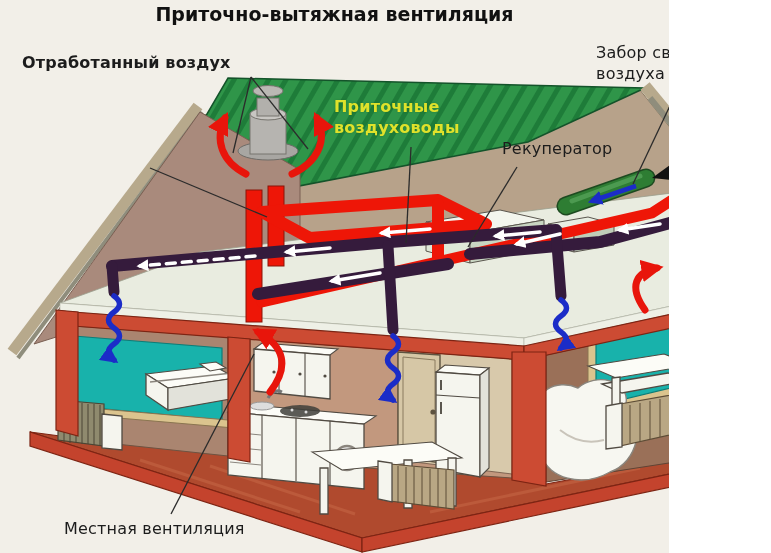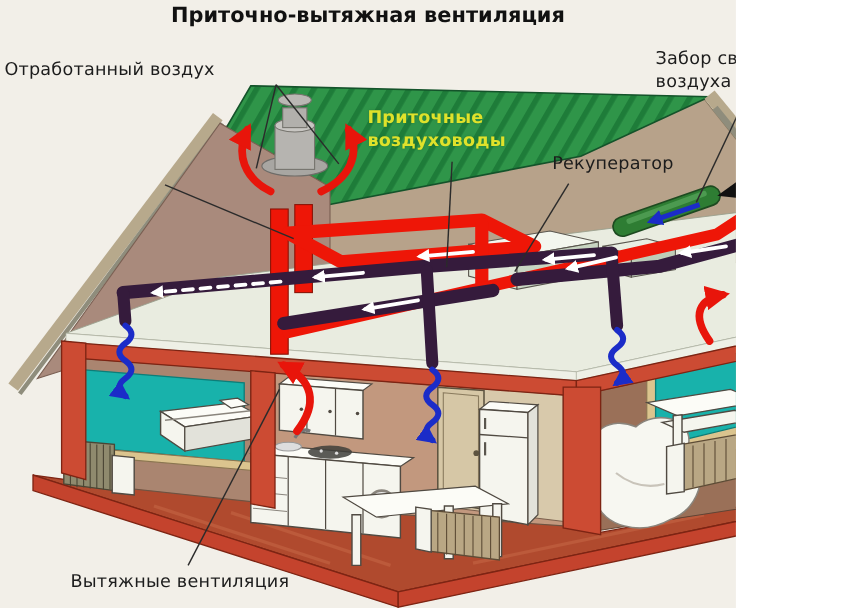--- a/index.html
+++ b/index.html
@@ -306,18 +306,18 @@
       <path class="ptr" d="M251,77 L308,149"></path>
       <path class="ptr" d="M150,168 L267,217"></path>
       <path class="ptr" d="M411,147 L406,243"></path>
       <path class="ptr" d="M517,167 L468,247"></path>
       <path class="ptr" d="M676,93 L633,184"></path>
       <path class="ptr" d="M171,514 L254,354"></path>
     </g>
   </svg>
 
   <div id="title">Приточно-вытяжная вентиляция</div>
-  <div class="lbl" style="left:4px;top:53px;width:240px;">Отработанный воздух</div>
+  <div class="lbl" style="left:22px;top:53px;width:240px;font-weight:bold;">Отработанный воздух</div>
   <div class="lbl center yellow" style="left:334px;top:97px;width:158px;">Приточные воздуховоды</div>
   <div class="lbl" style="left:502px;top:139px;width:160px;">Рекуператор</div>
   <div class="lbl center" style="left:596px;top:43px;width:172px;">Забор свежего воздуха</div>
-  <div class="lbl" style="left:64px;top:519px;width:250px;">Вытяжные вентиляция</div>
+  <div class="lbl" style="left:64px;top:519px;width:250px;">Местная вентиляция</div>
 </div>
 
 </body></html>

